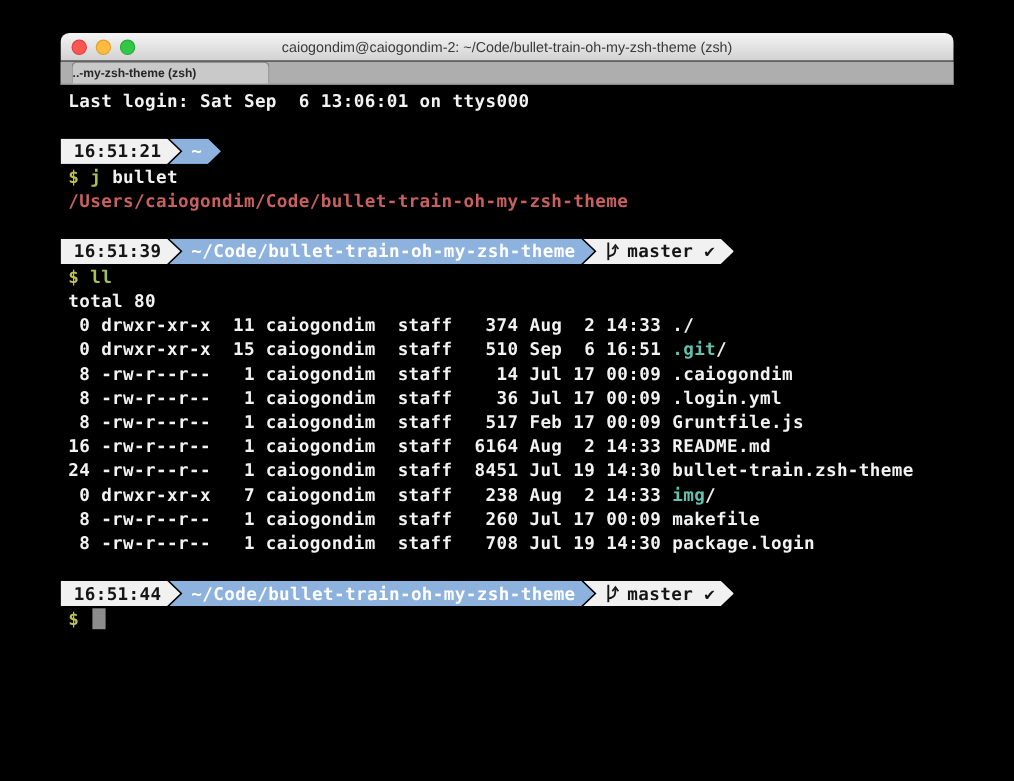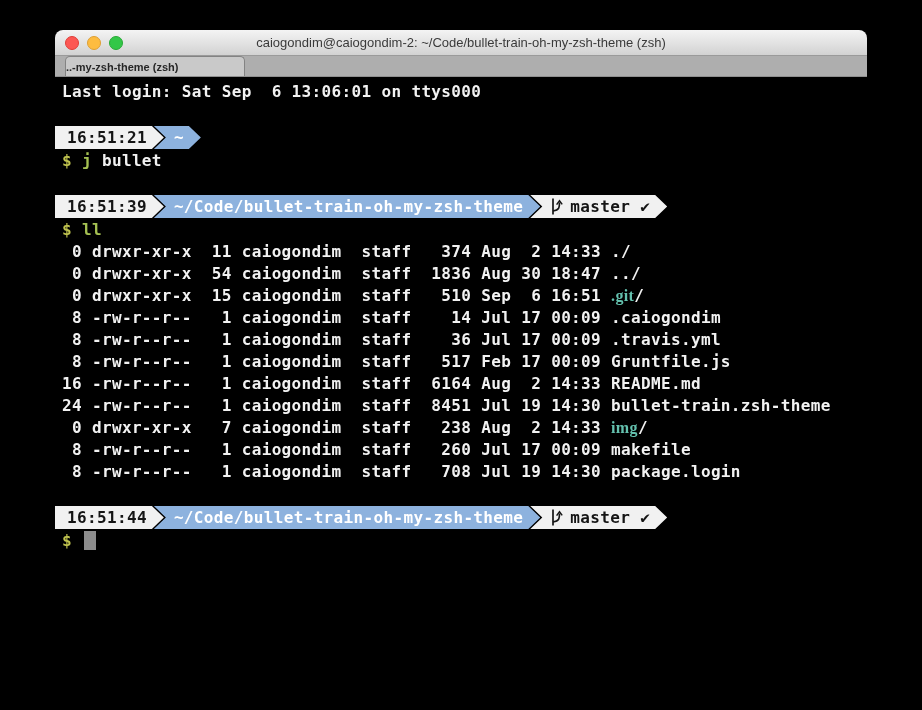--- a/index.html
+++ b/index.html
@@ -45,21 +45,21 @@
   .terminal{
     flex:1;background:#000;padding:4px 0 0 7px;overflow:hidden;
     font-family:"DejaVu Sans Mono", monospace;
     font-size:16px;font-weight:700;letter-spacing:0.35px;
     color:var(--fg,#f2f2f2);
   }
   .line{height:22px;line-height:22px;white-space:pre;}
   .t-red{color:var(--red);}
   .t-yellow{color:var(--yellow);}
   .t-green{color:var(--green);}
-  .t-teal{color:var(--teal);font-family:Liberation Serif, serif;}
+  .t-teal{color:var(--teal);}
   
   .prompt-line{height:23px;margin:1px 0 1px -7px;display:flex;align-items:stretch;}
   .seg{
     display:inline-flex;align-items:center;white-space:pre;
     padding:0 17px 0 20px;position:relative;
     clip-path:polygon(0 0, calc(100% - 12px) 0, 100% 50%, calc(100% - 12px) 100%, 0 100%, 12px 50%);
     margin-left:-10px;
     text-align:right;
   }
   .seg-first{
@@ -93,38 +93,39 @@
     </div>
   </div>
   <div class="terminal" id="terminal-body">
       <div class="line">Last login: Sat Sep  6 13:06:01 on ttys000</div>
       <div class="line"> </div>
       <div class="prompt-line">
         <span class="seg seg-first seg-light">16:51:21</span>
         <span class="seg seg-blue">~</span>
       </div>
       <div class="line"><span class="t-yellow">$</span><span> </span><span class="t-green">j</span><span> bullet</span></div>
+      <div class="line"><span class="t-red">/Users/caiogondim/Code/bullet-train-oh-my-zsh-theme</span></div>
       <div class="line"> </div>
       <div class="prompt-line">
         <span class="seg seg-first seg-light">16:51:39</span>
         <span class="seg seg-blue">~/Code/bullet-train-oh-my-zsh-theme</span>
         <span class="seg seg-light"><svg class="git-icon" width="13" height="17" viewBox="0 0 13 17">
             <g fill="none" stroke="#151515" stroke-width="1.7">
               <path d="M3 0.5 V16.5"></path>
               <path d="M3 13 C 9.5 12 9.5 9 9.5 4.5"></path>
               <path d="M6.6 6.6 L9.5 2.8 L12.2 6.4" stroke-width="1.5"></path>
             </g>
           </svg><span>master</span><span class="git-check">✔</span></span>
       </div>
       <div class="line"><span class="t-yellow">$</span><span> </span><span class="t-green">ll</span></div>
+      <div class="line">total 80</div>
       <div class="line"><span> 0 drwxr-xr-x  11 caiogondim  staff   374 Aug  2 14:33 </span><span>./</span></div>
-      <div class="line"><span> 0 drwxr-xr-x  54 caiogondim  staff  1836 Aug 30 18:47 </span><span>../</span></div>
       <div class="line"><span> 0 drwxr-xr-x  15 caiogondim  staff   510 Sep  6 16:51 </span><span class="t-teal">.git</span><span>/</span></div>
       <div class="line"><span> 8 -rw-r--r--   1 caiogondim  staff    14 Jul 17 00:09 </span><span>.caiogondim</span></div>
-      <div class="line"><span> 8 -rw-r--r--   1 caiogondim  staff    36 Jul 17 00:09 </span><span>.travis.yml</span></div>
+      <div class="line"><span> 8 -rw-r--r--   1 caiogondim  staff    36 Jul 17 00:09 </span><span>.login.yml</span></div>
       <div class="line"><span> 8 -rw-r--r--   1 caiogondim  staff   517 Feb 17 00:09 </span><span>Gruntfile.js</span></div>
       <div class="line"><span>16 -rw-r--r--   1 caiogondim  staff  6164 Aug  2 14:33 </span><span>README.md</span></div>
       <div class="line"><span>24 -rw-r--r--   1 caiogondim  staff  8451 Jul 19 14:30 </span><span>bullet-train.zsh-theme</span></div>
       <div class="line"><span> 0 drwxr-xr-x   7 caiogondim  staff   238 Aug  2 14:33 </span><span class="t-teal">img</span><span>/</span></div>
       <div class="line"><span> 8 -rw-r--r--   1 caiogondim  staff   260 Jul 17 00:09 </span><span>makefile</span></div>
       <div class="line"><span> 8 -rw-r--r--   1 caiogondim  staff   708 Jul 19 14:30 </span><span>package.login</span></div>
       <div class="line"> </div>
       <div class="prompt-line">
         <span class="seg seg-first seg-light">16:51:44</span>
         <span class="seg seg-blue">~/Code/bullet-train-oh-my-zsh-theme</span>

